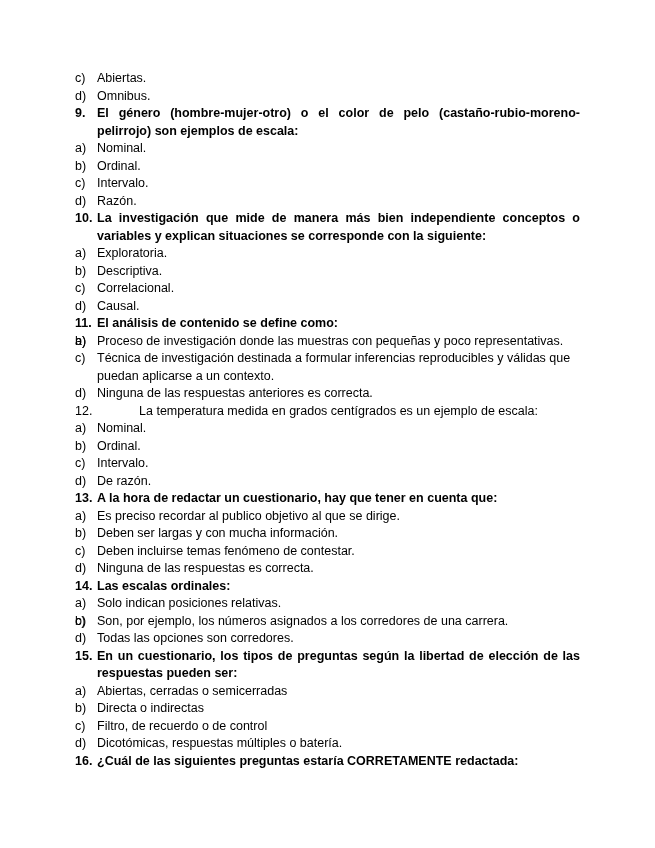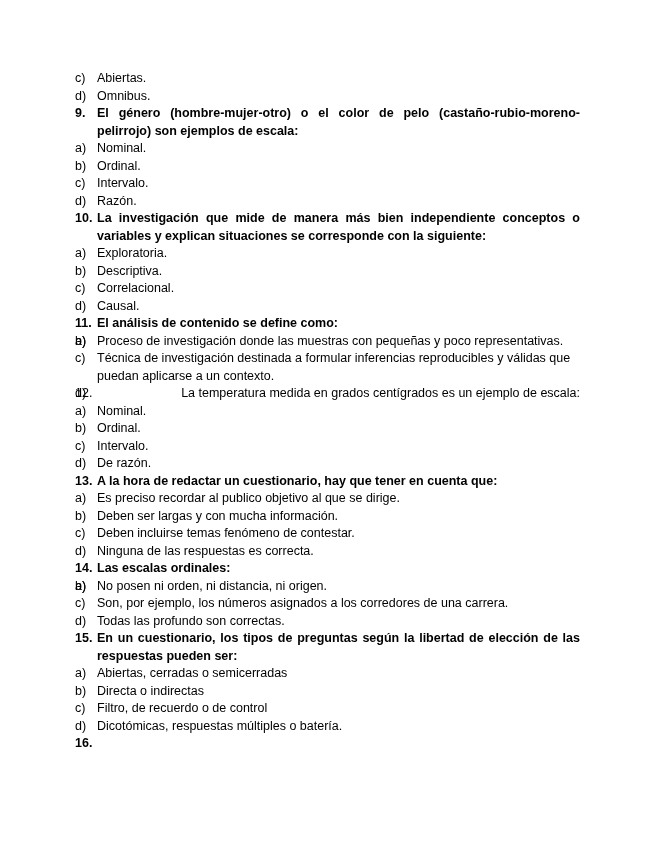--- a/index.html
+++ b/index.html
@@ -33,21 +33,21 @@
   }
   .line.q {
     font-weight: bold;
     text-align: justify;
   }
   .line.q .lbl {
     font-weight: bold;
   }
   .line.q-reg {
     font-weight: normal;
-    text-align: right;
+    text-align: center;
   }
 </style>
 </head>
 <body>
 
 <div class="page">
 
   <div class="line"><span class="lbl">c)</span><span>Abiertas.</span></div>
   <div class="line"><span class="lbl">d)</span><span>Omnibus.</span></div>
 
@@ -60,41 +60,41 @@
   <div class="line q"><span class="lbl">10.</span><span>La investigación que mide de manera más bien independiente conceptos o variables y explican situaciones se corresponde con la siguiente:</span></div>
   <div class="line"><span class="lbl">a)</span><span>Exploratoria.</span></div>
   <div class="line"><span class="lbl">b)</span><span>Descriptiva.</span></div>
   <div class="line"><span class="lbl">c)</span><span>Correlacional.</span></div>
   <div class="line"><span class="lbl">d)</span><span>Causal.</span></div>
 
   <div class="line q"><span class="lbl">11.</span><span>El análisis de contenido se define como:</span></div>
   <div class="line"><span class="lbl">a)</span></div>
   <div class="line"><span class="lbl">b)</span><span>Proceso de investigación donde las muestras con pequeñas y poco representativas.</span></div>
   <div class="line"><span class="lbl">c)</span><span>Técnica de investigación destinada a formular inferencias reproducibles y válidas que puedan aplicarse a un contexto.</span></div>
-  <div class="line"><span class="lbl">d)</span></div>
+  <div class="line"><span class="lbl">d)</span><span>Ninguna de las respuestas anteriores es correcta.</span></div>
 
   <div class="line q-reg"><span class="lbl">12.</span><span>La temperatura medida en grados centígrados es un ejemplo de escala:</span></div>
   <div class="line"><span class="lbl">a)</span><span>Nominal.</span></div>
   <div class="line"><span class="lbl">b)</span><span>Ordinal.</span></div>
   <div class="line"><span class="lbl">c)</span><span>Intervalo.</span></div>
   <div class="line"><span class="lbl">d)</span><span>De razón.</span></div>
 
   <div class="line q"><span class="lbl">13.</span><span>A la hora de redactar un cuestionario, hay que tener en cuenta que:</span></div>
   <div class="line"><span class="lbl">a)</span><span>Es preciso recordar al publico objetivo al que se dirige.</span></div>
   <div class="line"><span class="lbl">b)</span><span>Deben ser largas y con mucha información.</span></div>
   <div class="line"><span class="lbl">c)</span><span>Deben incluirse temas fenómeno de contestar.</span></div>
   <div class="line"><span class="lbl">d)</span><span>Ninguna de las respuestas es correcta.</span></div>
 
   <div class="line q"><span class="lbl">14.</span><span>Las escalas ordinales:</span></div>
-  <div class="line"><span class="lbl">a)</span></div>
-  <div class="line"><span class="lbl">b)</span><span>No posen ni orden, ni distancia, ni origen.</span></div>
+  <div class="line"><span class="lbl">a)</span><span>Solo indican posiciones relativas.</span></div>
+  <div class="line"><span class="lbl">b)</span></div>
   <div class="line"><span class="lbl">c)</span><span>Son, por ejemplo, los números asignados a los corredores de una carrera.</span></div>
-  <div class="line"><span class="lbl">d)</span><span>Todas las profundo son correctas.</span></div>
+  <div class="line"><span class="lbl">d)</span><span>Todas las opciones son corredores.</span></div>
 
   <div class="line q"><span class="lbl">15.</span><span>En un cuestionario, los tipos de preguntas según la libertad de elección de las respuestas pueden ser:</span></div>
   <div class="line"><span class="lbl">a)</span><span>Abiertas, cerradas o semicerradas</span></div>
   <div class="line"><span class="lbl">b)</span><span>Directa o indirectas</span></div>
   <div class="line"><span class="lbl">c)</span><span>Filtro, de recuerdo o de control</span></div>
   <div class="line"><span class="lbl">d)</span><span>Dicotómicas, respuestas múltiples o batería.</span></div>
 
-  <div class="line q"><span class="lbl">16.</span></div>
+  <div class="line q"><span class="lbl">16.</span><span>¿Cuál de las siguientes preguntas estaría CORRETAMENTE redactada:</span></div>
 
 </div>
 
 </body></html>

